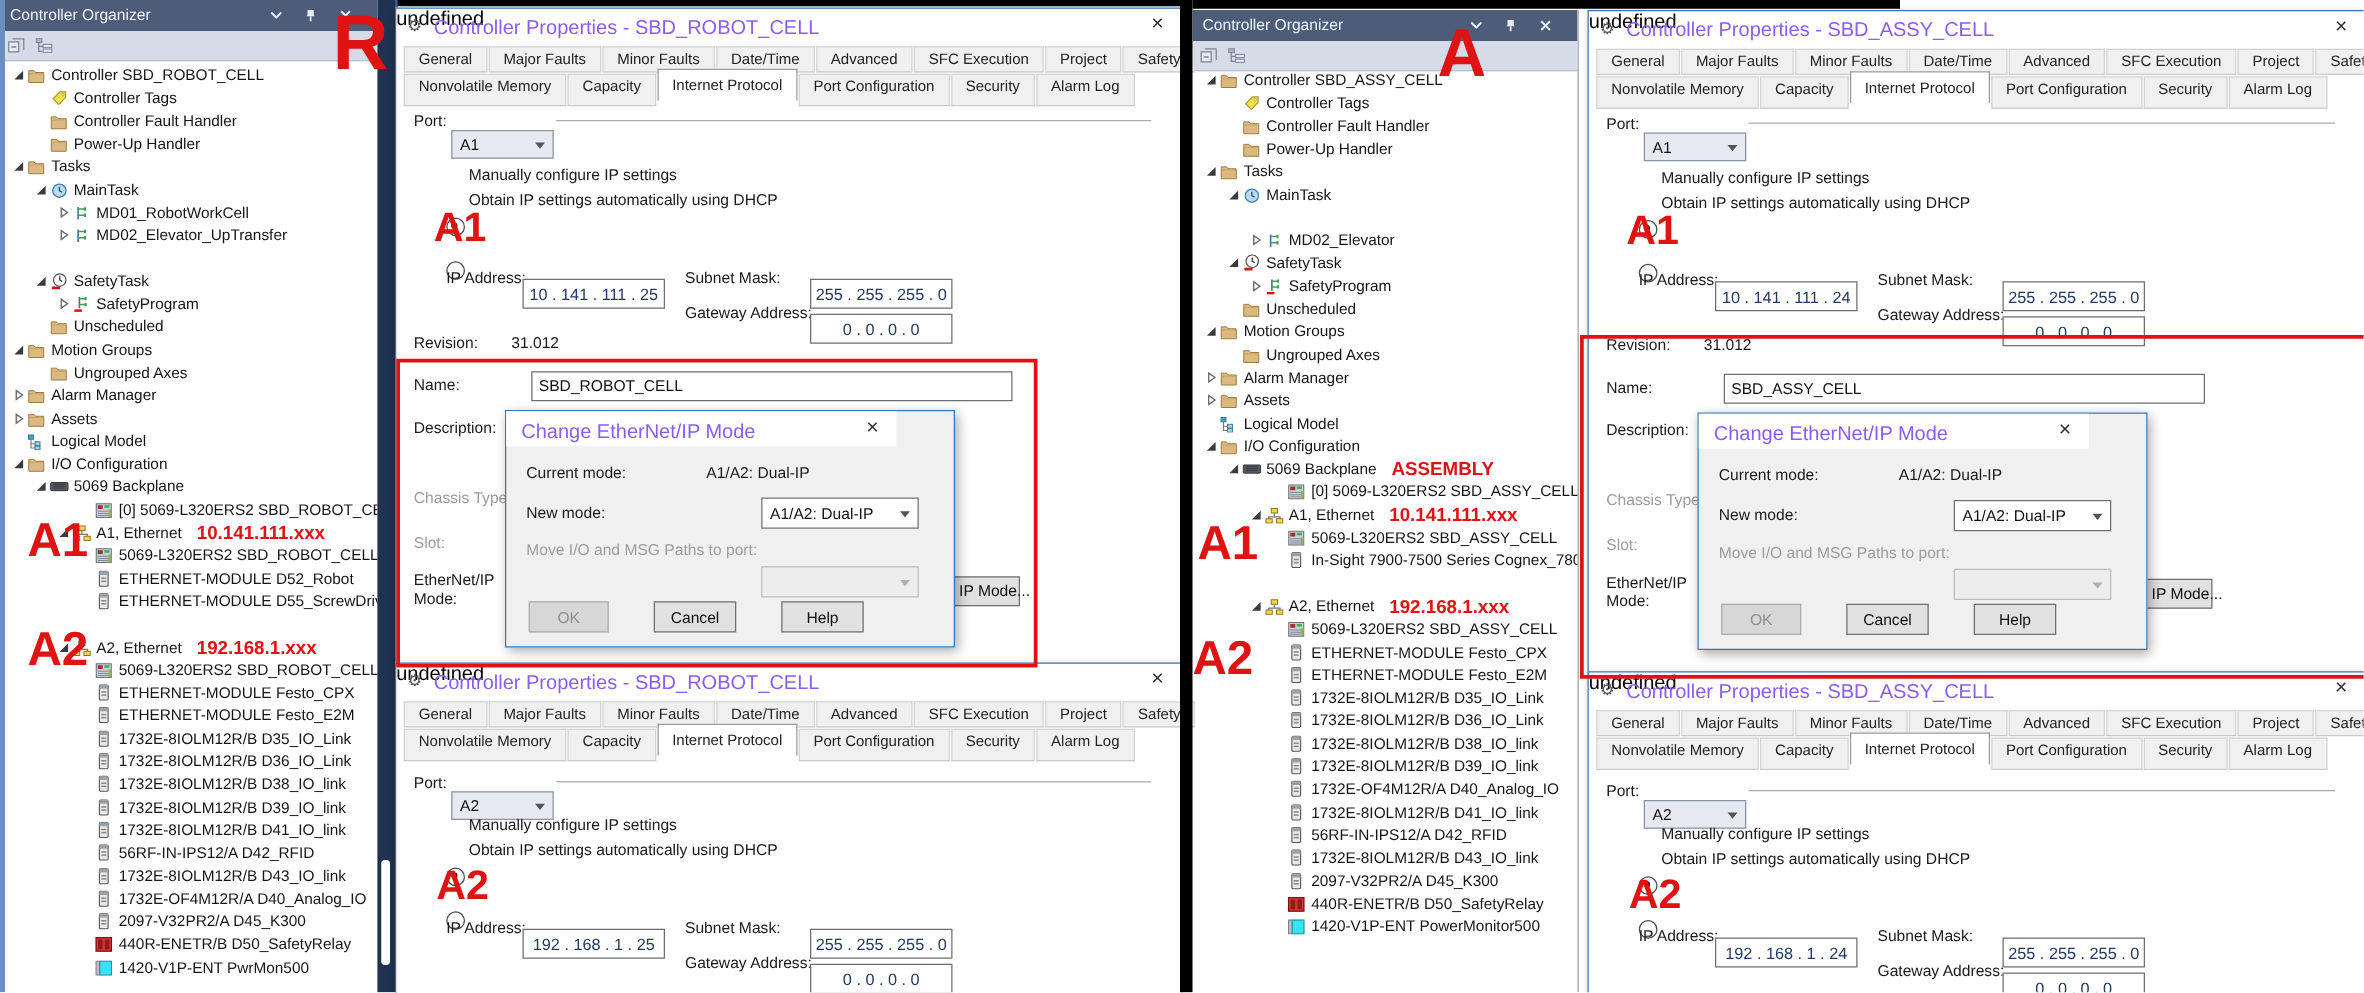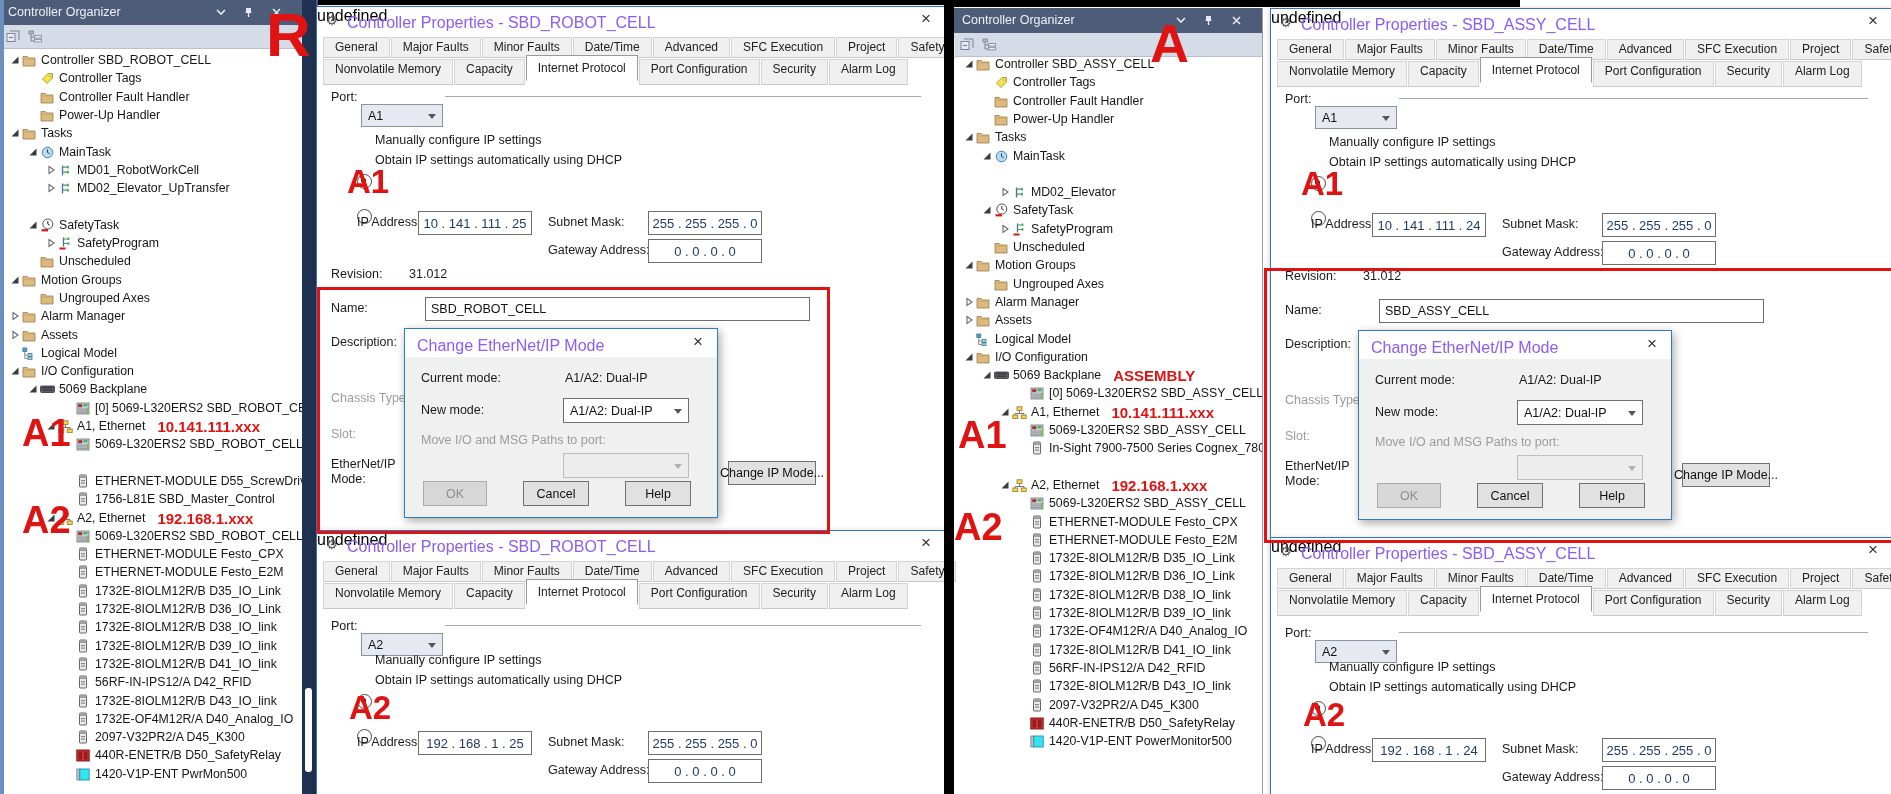--- a/index.html
+++ b/index.html
@@ -20,39 +20,39 @@
   .gear{font-size:13px;color:#555;}
   .xclose{font-size:17px;color:#333;line-height:14px;cursor:default;}
   .tabrow{display:flex;}
   .tab{display:inline-block;padding:0 11px;line-height:19px;font-size:12px;background:#f0f0f0;
        border:1px solid #d4d4d4;border-bottom:1px solid #c9c9c9;color:#222;margin-right:1px;white-space:nowrap;}
   .tab.active{background:#fff;border:1px solid #9a9a9a;border-bottom:1px solid #fff;
        line-height:24px;position:relative;top:-4px;z-index:2;}
   .fld-lbl{font-size:12.5px;color:#1a1a1a;white-space:nowrap;}
   .fld-lbl.gray{color:#9c9c9c;}
   .ipbox{border:1px solid #6e6e6e;background:#fff;font-size:13px;color:#233a63;
-         display:flex;align-items:center;justify-content:center;white-space:nowrap;}
+         display:flex;align-items:center;justify-content:center;white-space:nowrap;margin-top:12px;}
   .textinput{border:1px solid #6e6e6e;background:#fff;font-size:12.5px;color:#111;
          display:flex;align-items:center;padding-left:5px;white-space:nowrap;}
   .btn{border:1px solid #707070;background:#e1e1e1;font-size:12.5px;color:#111;
        display:flex;align-items:center;justify-content:center;white-space:nowrap;}
   .btn.disabled{background:#d7d7d7;color:#8e8e8e;border-color:#ababab;}
   .combo{border:1px solid #8a93a4;background:#e6e9ef;font-size:12.5px;color:#111;
          display:flex;align-items:center;padding-left:6px;position:relative;}
   .combo.white{background:#fff;border-color:#707070;}
   .combo.disabled{background:#ededed;border-color:#bdbdbd;}
   .caret{position:absolute;right:6px;top:50%;margin-top:-2px;width:0;height:0;
          border-left:4px solid transparent;border-right:4px solid transparent;border-top:5px solid #555;}
   .combo.disabled .caret{border-top-color:#b0b0b0;}
   .radio{width:13px;height:13px;border:1px solid #4a4a4a;border-radius:50%;background:#fff;position:relative;}
   .radio.sel::after{content:"";position:absolute;left:3px;top:3px;width:5px;height:5px;border-radius:50%;background:#101010;}
   .radio-lbl{font-size:12.5px;color:#1a1a1a;white-space:nowrap;}
   .rule{background:#ababab;height:1px;}
   .redrect{border:3px solid var(--red);z-index:8;pointer-events:none;}
-  .cdlg{background:#f0f0f0;border:1px solid #2f7bc4;box-shadow:2px 3px 9px rgba(0,0,0,.35);z-index:10;}
+  .cdlg{background:#f0f0f0;border:1px solid #2f7bc4;box-shadow:2px 3px 9px rgba(0,0,0,.35);z-index:10;padding-left:46px;}
   .cdlg-title{background:#fff;}
   .hdr-ic{display:inline-flex;align-items:center;justify-content:center;}
 </style>
 </head>
 <body>
 
 <div class="stage" id="stage">
     <div class="abs" style="left: 312px; top: 0px; width: 632px; height: 5px; background: rgb(0, 0, 0);"></div>
     <div class="abs panel" style="left: 0px; top: 0px; width: 302px; height: 794px;">
       <div class="abs panel-header" style="left: 0px; top: 0px; width: 302px; height: 25px;">
@@ -362,43 +362,43 @@
           <svg width="14" height="13" viewBox="0 0 14 13">
             <rect x="1" y="1" width="12" height="11" fill="#c7cdd4" stroke="#6a7077" stroke-width="0.8"></rect>
             <rect x="2.2" y="2.2" width="4" height="3" fill="#a53030"></rect>
             <rect x="7.5" y="2.2" width="4" height="2" fill="#3fae4d"></rect>
             <path d="M2.2 7h9.5M2.2 8.8h9.5M2.2 10.4h9.5" stroke="#7d848c" stroke-width="0.7"></path>
             <rect x="10.8" y="5.8" width="2" height="6" fill="#89b55c"></rect>
           </svg>
         </span>
         <span class="lbl">5069-L320ERS2 SBD_ROBOT_CELL</span>
       </div>
+      <div class="abs tree-row" style="left: 2px; top: 454px; width: 298px; height: 18px; padding-left: 60px;">
+        <span class="arw"></span>
+        <span class="icn">
+          <svg width="10" height="14" viewBox="0 0 10 14">
+            <rect x="1.5" y="1" width="7" height="12" rx="1" fill="#e9e9e9" stroke="#555" stroke-width="0.9"></rect>
+            <rect x="1.5" y="1" width="7" height="3" fill="#9aa0a8"></rect>
+            <rect x="3" y="6" width="4" height="1.2" fill="#888"></rect>
+            <rect x="3" y="8.5" width="4" height="1.2" fill="#888"></rect>
+          </svg>
+        </span>
+        <span class="lbl">ETHERNET-MODULE D52_Robot</span>
+      </div>
       <div class="abs tree-row" style="left: 2px; top: 472px; width: 298px; height: 18px; padding-left: 60px;">
         <span class="arw"></span>
         <span class="icn">
           <svg width="10" height="14" viewBox="0 0 10 14">
             <rect x="1.5" y="1" width="7" height="12" rx="1" fill="#e9e9e9" stroke="#555" stroke-width="0.9"></rect>
             <rect x="1.5" y="1" width="7" height="3" fill="#9aa0a8"></rect>
             <rect x="3" y="6" width="4" height="1.2" fill="#888"></rect>
             <rect x="3" y="8.5" width="4" height="1.2" fill="#888"></rect>
           </svg>
         </span>
         <span class="lbl">ETHERNET-MODULE D55_ScrewDriver</span>
-      </div>
-      <div class="abs tree-row" style="left: 2px; top: 490px; width: 298px; height: 18px; padding-left: 60px;">
-        <span class="arw"></span>
-        <span class="icn">
-          <svg width="10" height="14" viewBox="0 0 10 14">
-            <rect x="1.5" y="1" width="7" height="12" rx="1" fill="#e9e9e9" stroke="#555" stroke-width="0.9"></rect>
-            <rect x="1.5" y="1" width="7" height="3" fill="#9aa0a8"></rect>
-            <rect x="3" y="6" width="4" height="1.2" fill="#888"></rect>
-            <rect x="3" y="8.5" width="4" height="1.2" fill="#888"></rect>
-          </svg>
-        </span>
-        <span class="lbl">1756-L81E SBD_Master_Control</span>
       </div>
       <div class="abs tree-row" style="left: 2px; top: 509px; width: 298px; height: 18px; padding-left: 42px;">
         <span class="arw">
           <svg width="10" height="10" viewBox="0 0 10 10">
             <path d="M8.5 1.5v7h-7z" fill="#3b3b3b"></path>
           </svg>
         </span>
         <span class="icn">
           <svg width="15" height="13" viewBox="0 0 15 13">
             <path d="M7.5 4.5v3M3 10V7.5h9V10" stroke="#777" stroke-width="1" fill="none"></path>

